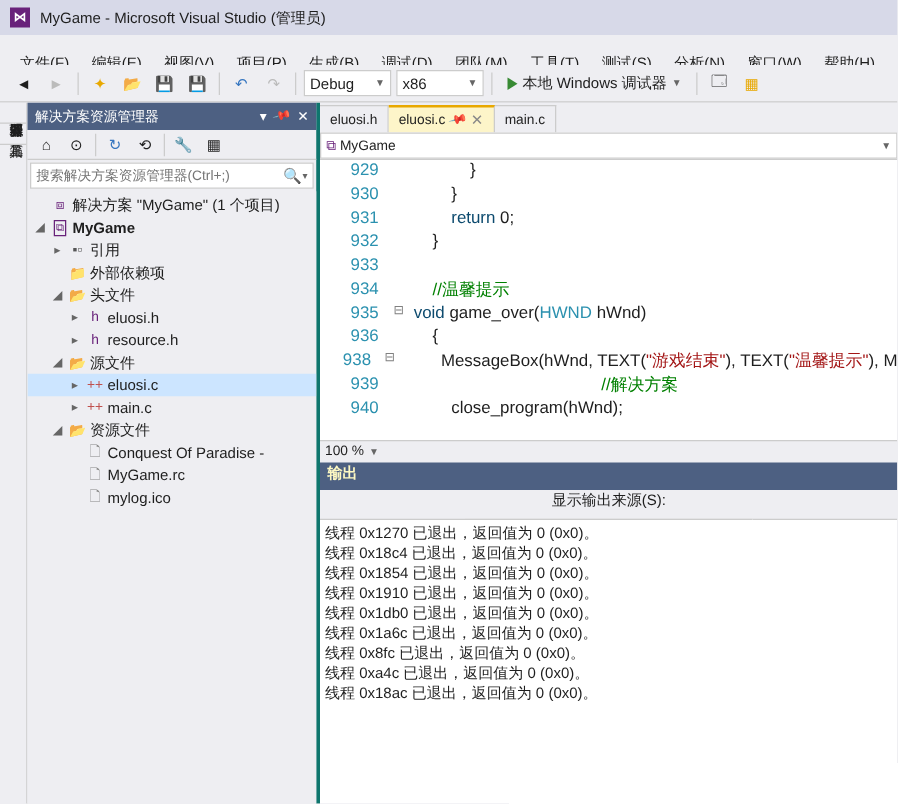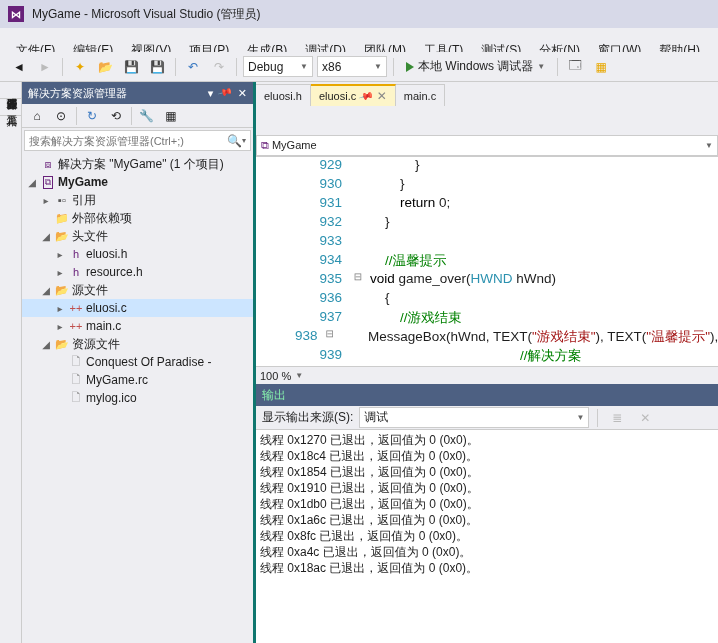--- a/index.html
+++ b/index.html
@@ -28,34 +28,34 @@
     .tree-node.selected { background: #cce5ff; }
     .tree-node.bold .lbl { font-weight: bold; }
     .tree-exp { width: 12px; text-align: center; color: #666; font-size: 10px; }
     .tree-icon { width: 16px; height: 14px; display: inline-flex; align-items: center; justify-content: center; font-size: 11px; }
     .code-panel { flex: 1; display: flex; flex-direction: column; overflow: hidden; }
     .editor-tabs { height: 24px; display: flex; align-items: flex-end; background: #eeeef2; }
     .ed-tab { height: 22px; padding: 0 8px; display: flex; align-items: center; gap: 4px; border-top: 1px solid #ccc; border-right: 1px solid #ccc; background: #eeeef2; font-size: 11px; }
     .ed-tab.active { background: #fdf5c9; border-top: 2px solid #e8a800; }
     .ed-tab .close-x { font-size: 12px; color: #888; }
     .pin-ic { color: #888; font-size: 10px; transform: rotate(30deg); }
-    .nav-bar { height: 22px; display: flex; border-bottom: 1px solid #ccc; margin-top: 29px; }
+    .nav-bar { height: 22px; display: flex; border-bottom: 1px solid #ccc; }
     .nav-combo { flex: 1; background: white; border: 1px solid #ccc; display: flex; align-items: center; padding: 0 4px; justify-content: space-between; font-size: 11px; }
     .code-scroll { flex: 1; overflow: auto; background: white; font-family: Consolas, monospace; font-size: 13.5px; }
     .code-line { display: flex; min-height: 19px; }
-    .gutter { width: 55px; text-align: right; padding-right: 8px; color: #2b91af; background: white; margin-left: 39px; }
+    .gutter { width: 55px; text-align: right; padding-right: 8px; color: #2b91af; background: white; }
     .fold { width: 16px; text-align: center; color: #808080; font-size: 10px; background: white; }
     .code-txt { flex: 1; white-space: pre; padding-left: 4px; }
-    .kw { color: #000000; }
+    .kw { color: #0c4a6e; }
     .typ { color: #2b91af; }
     .str { color: #a31515; }
     .cmt { color: #008000; }
     .zoom-bar { height: 18px; border-top: 1px solid #ccc; display: flex; align-items: center; padding: 0 4px; font-size: 11px; background: #eeeef2; }
-    .output-hdr { background: #4d6082; color: #86efac; height: 22px; display: flex; align-items: center; padding: 0 6px; font-size: 12px; }
-    .output-tool { height: 24px; display: flex; align-items: center; gap: 6px; padding: 0 6px; border-bottom: 1px solid #ccc; background: #eeeef2; }
+    .output-hdr { background: #4d6082; color: #fef9c3; height: 22px; display: flex; align-items: flex-start; padding: 0 6px; font-size: 12px; font-weight: bold; }
+    .output-tool { height: 24px; display: flex; align-items: center; gap: 6px; padding: 0 6px; border-bottom: 1px solid #ccc; background: #eeeef2; flex-direction: column; }
     .output-body { flex: 1; background: white; font-family: "SimSun", monospace; font-size: 12px; padding: 2px 4px; overflow: auto; white-space: nowrap; }
     .output-line { line-height: 16px; }
     .chev { font-size: 8px; color: #666; }
   </style>
 </head>
 <body>
 
 <div class="title-bar">
   <div class="vs-logo">⋈</div>
   <span>MyGame - Microsoft Visual Studio  (管理员)</span>
@@ -310,25 +310,20 @@
           <div class="gutter">935</div>
           <div class="fold">⊟</div>
           <div class="code-txt"><span class="kw">void</span> game_over(<span class="typ">HWND</span> hWnd)</div>
         </div>
         <div class="code-line">
           <div class="gutter">936</div>
           <div class="fold"></div>
           <div class="code-txt">    {</div>
         </div>
         <div class="code-line">
-          <div class="gutter">937</div>
-          <div class="fold"></div>
-          <div class="code-txt">        <span class="cmt">//游戏结束</span></div>
-        </div>
-        <div class="code-line">
           <div class="gutter">938</div>
           <div class="fold">⊟</div>
           <div class="code-txt">        MessageBox(hWnd, TEXT(<span class="str">"游戏结束"</span>), TEXT(<span class="str">"温馨提示"</span>), M</div>
         </div>
         <div class="code-line">
           <div class="gutter">939</div>
           <div class="fold"></div>
           <div class="code-txt">                                        <span class="cmt">//解决方案</span></div>
         </div>
         <div class="code-line">

